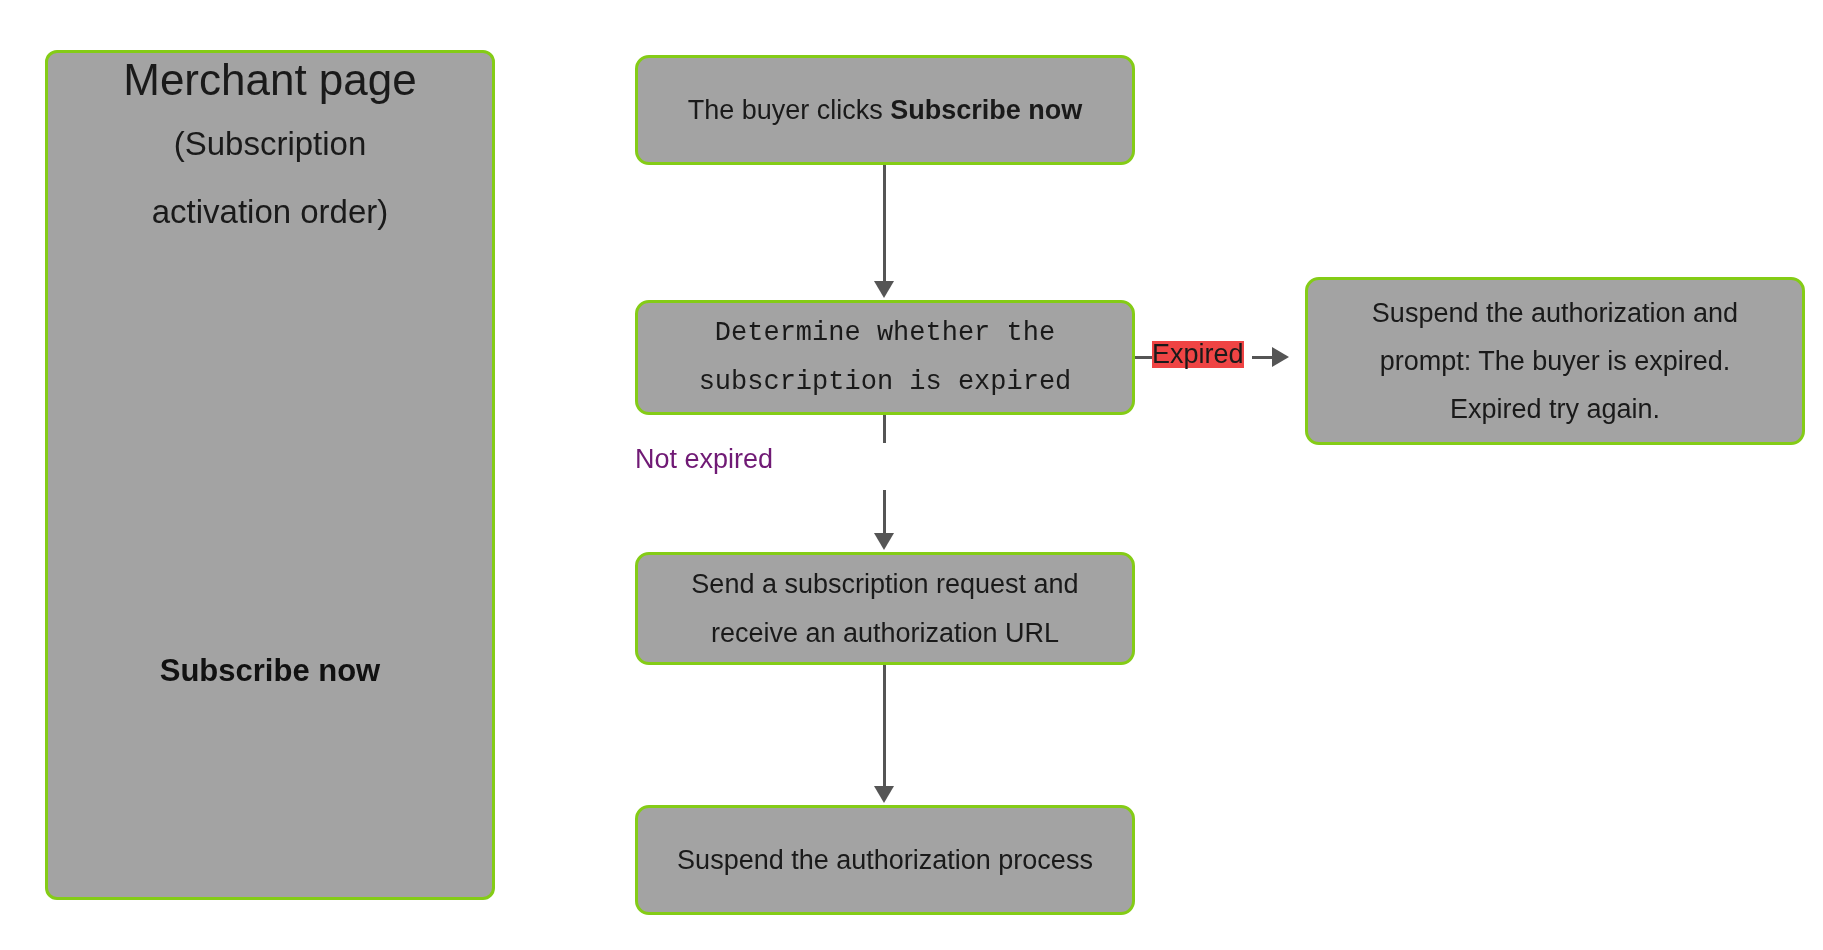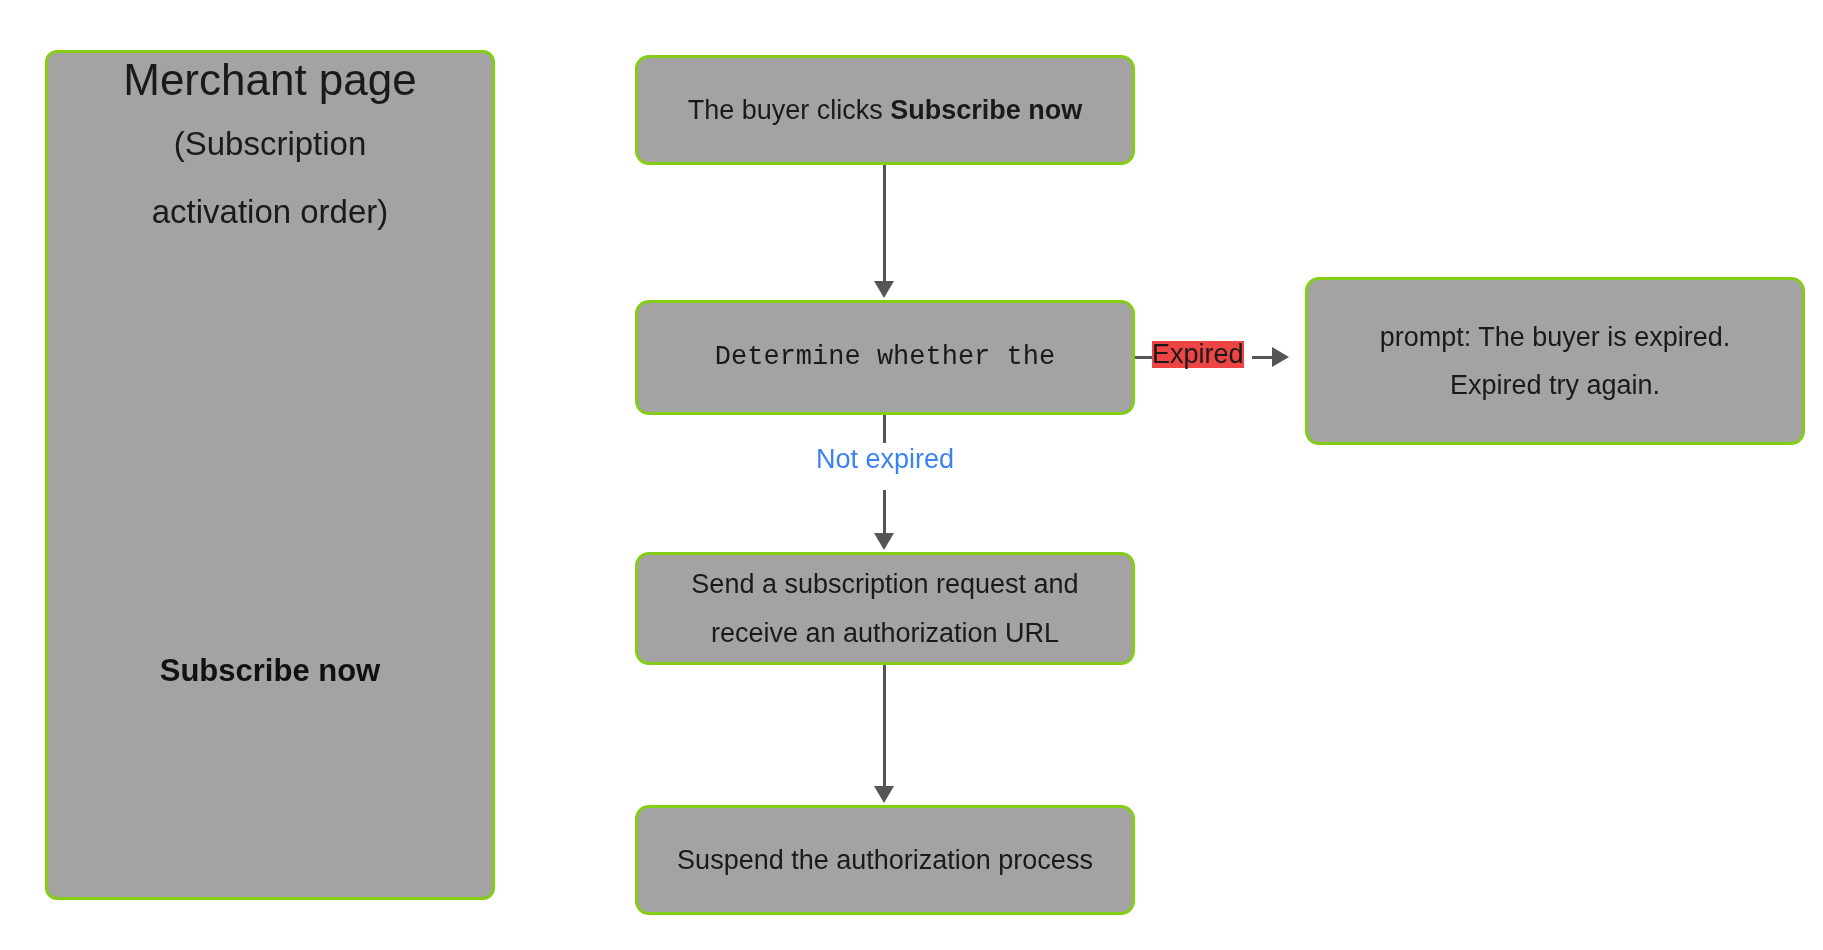--- a/index.html
+++ b/index.html
@@ -113,23 +113,23 @@
 
   
   #edge2-line-a { left: 883px; top: 415px; height: 28px; }
   #edge2-line-b { left: 883px; top: 490px; height: 44px; }
   #edge2-arrow  { left: 874px; top: 533px; }
   #edge2-label {
     position: absolute;
     left: 635px;
     top: 444px;
     width: 500px;
-    text-align: center;
+    text-align: left;
     font-size: 27px;
-    color: #3b82f6;
+    color: #701a75;
     background: #ffffff;
   }
 
   
   #edge3-line  { left: 883px; top: 665px; height: 123px; }
   #edge3-arrow { left: 874px; top: 786px; }
 
   
   #edge4-line-a { left: 1135px; top: 356px; width: 22px; }
   #edge4-line-b { left: 1252px; top: 356px; width: 22px; }
@@ -158,33 +158,35 @@
 
   <div class="node flow-node" id="node-click">
     <span class="line"><span>The buyer clicks </span><b>Subscribe now</b></span>
   </div>
 
   <div class="v-line" id="edge1-line"></div>
   <div class="arrow-down" id="edge1-arrow"></div>
 
   <div class="node flow-node" id="node-determine">
     <span class="line">Determine whether the</span>
+    <span class="line">subscription is expired</span>
   </div>
 
   <div class="v-line" id="edge2-line-a"></div>
   <div id="edge2-label">Not expired</div>
   <div class="v-line" id="edge2-line-b"></div>
   <div class="arrow-down" id="edge2-arrow"></div>
 
   <div class="h-line" id="edge4-line-a"></div>
   <div id="edge4-label">Expired</div>
   <div class="h-line" id="edge4-line-b"></div>
   <div class="arrow-right" id="edge4-arrow"></div>
 
   <div class="node flow-node" id="node-suspend">
+    <span class="line">Suspend the authorization and</span>
     <span class="line">prompt: The buyer is expired.</span>
     <span class="line">Expired try again.</span>
   </div>
 
   <div class="node flow-node" id="node-send">
     <span class="line">Send a subscription request and</span>
     <span class="line">receive an authorization URL</span>
   </div>
 
   <div class="v-line" id="edge3-line"></div>

